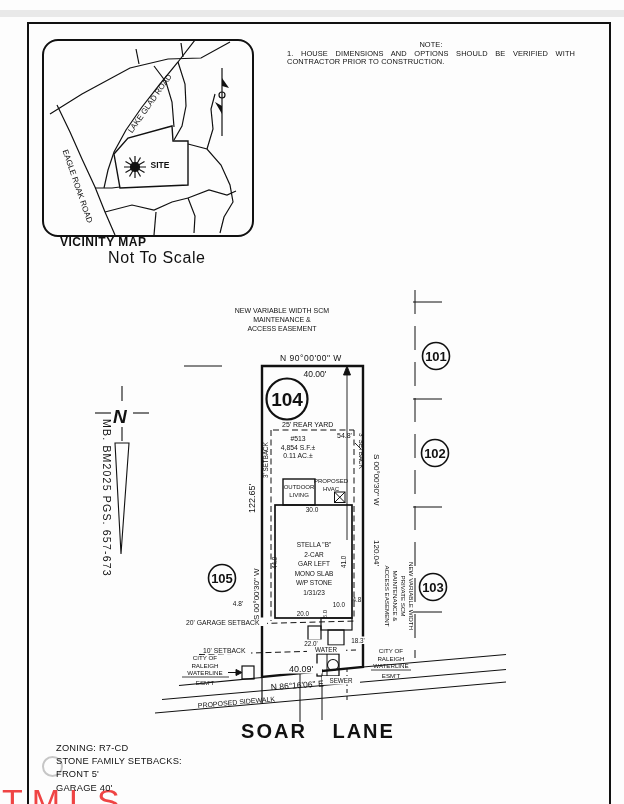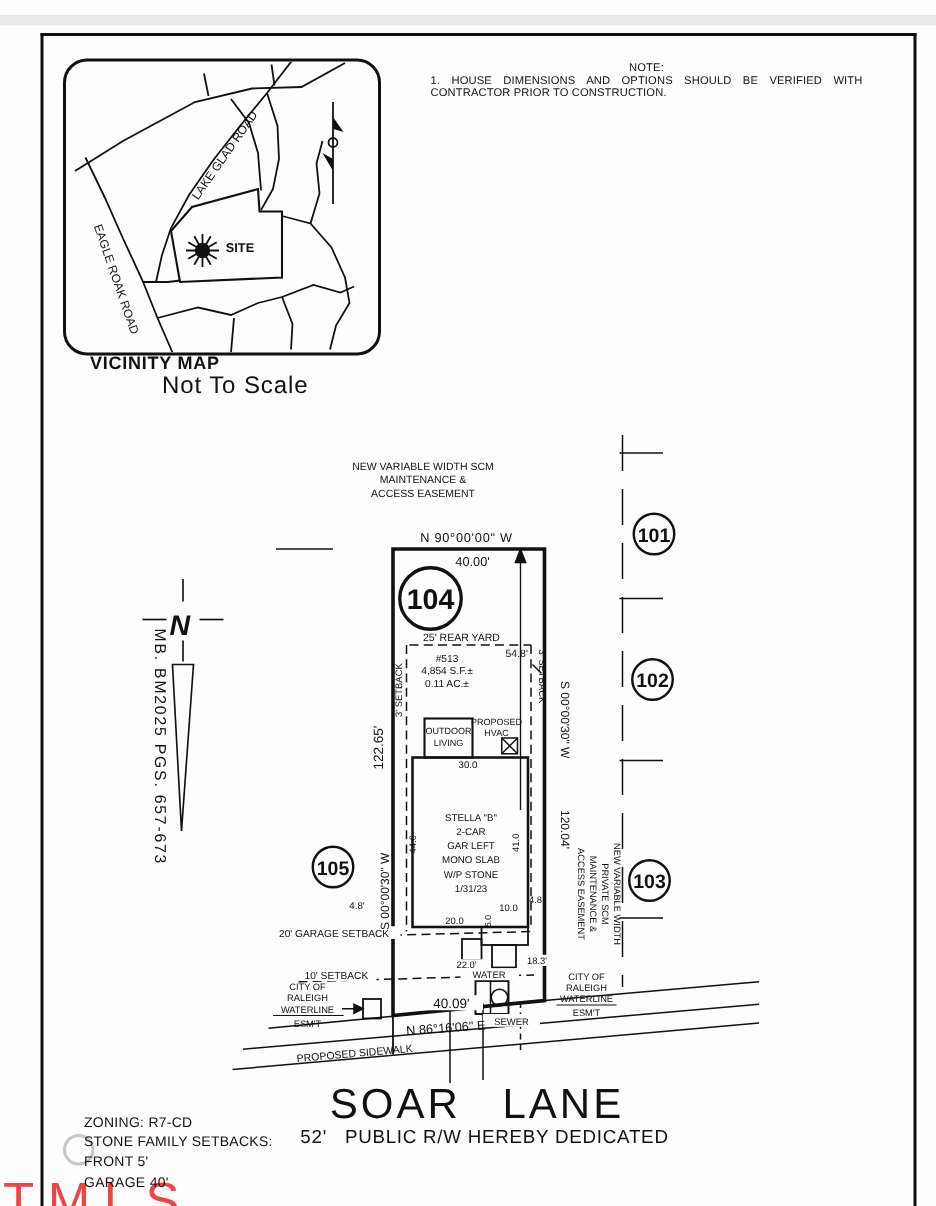--- a/index.html
+++ b/index.html
@@ -15,21 +15,21 @@
   .vmap-frame{position:absolute;left:42px;top:39px;width:208px;height:194px;
         border:2.5px solid #111;border-radius:16px;overflow:hidden;background:#fdfdfd;}
   .vmap-frame svg{position:absolute;left:0;top:0;}
   .vmap-caption{position:absolute;left:60px;top:235px;font-size:12px;font-weight:bold;letter-spacing:.5px;}
   .vmap-sub{position:absolute;left:68px;top:249px;font-size:16px;letter-spacing:.6px;margin-left:40px;}
   .notes{position:absolute;left:287px;top:41px;width:288px;font-size:7.45px;line-height:8.6px;
         letter-spacing:.1px;text-align:justify;}
   .notes .nh{text-align:center;}
   .plan{position:absolute;left:0;top:0;}
   .street-name{position:absolute;left:158px;top:720px;width:320px;text-align:center;
-        font-size:28px;font-weight:normal;letter-spacing:2px;word-spacing:18px;}
+        font-size:20px;font-weight:bold;letter-spacing:2px;word-spacing:18px;}
   .street-sub{position:absolute;left:158px;top:751px;width:330px;text-align:center;
         font-size:12.5px;letter-spacing:.5px;white-space:pre;}
   .zoning{position:absolute;left:44px;top:742px;font-size:9.3px;line-height:13.2px;letter-spacing:.2px;z-index:2;padding-left:12px;}
   svg text{fill:#111;font-family:"Liberation Sans",sans-serif;}
 </style>
 </head>
 <body>
 
 <div class="page">
   <div class="topstrip"></div>
@@ -239,21 +239,20 @@
     <line x1="371" y1="670" x2="411" y2="670" stroke="#111" stroke-width="0.8"></line>
     <text x="391" y="677.5" font-size="6.2" text-anchor="middle">ESM'T</text>
 
     <text x="409" y="596" font-size="6.2" text-anchor="middle" transform="rotate(90 409 596)">NEW VARIABLE WIDTH</text>
     <text x="401" y="596" font-size="6.2" text-anchor="middle" transform="rotate(90 401 596)">PRIVATE SCM</text>
     <text x="393" y="596" font-size="6.2" text-anchor="middle" transform="rotate(90 393 596)">MAINTENANCE &amp;</text>
     <text x="385" y="596" font-size="6.2" text-anchor="middle" transform="rotate(90 385 596)">ACCESS EASEMENT</text>
   </svg>
 
   <div class="street-name">SOAR LANE</div>
-  <div class="street-sub">52'   PUBLIC R/W HEREBY DEDICATED</div>
 
   <div class="zoning">
     <div>ZONING: R7-CD</div>
     <div>STONE FAMILY SETBACKS:</div>
     <div>FRONT 5'</div>
     <div>GARAGE 40'</div>
   </div>
 </div>
 
 </body></html>

